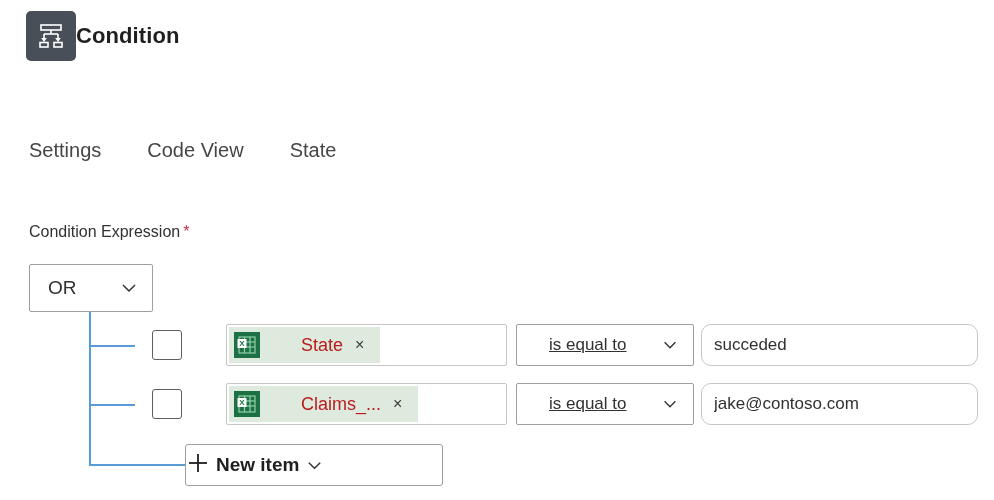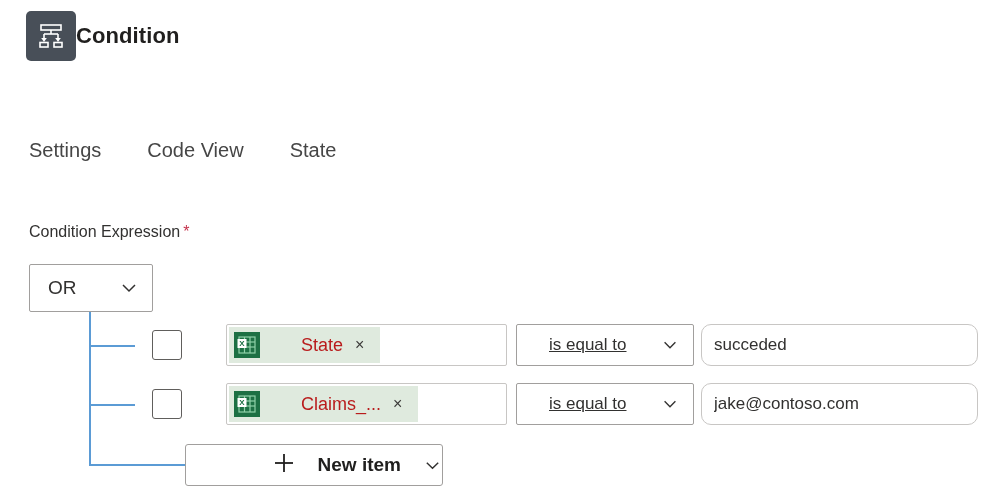--- a/index.html
+++ b/index.html
@@ -274,22 +274,22 @@
     left: 185px;
     top: 444px;
     width: 258px;
     height: 42px;
     box-sizing: border-box;
     border: 1px solid #a19f9d;
     border-radius: 3px;
     background: #ffffff;
     display: flex;
     align-items: center;
-    justify-content: flex-end;
-    gap: 22px;
+    justify-content: flex-start;
+    gap: 6px;
     cursor: pointer;
   }
   .new-item-label {
     font-size: 19px;
     font-weight: bold;
     color: #201f1e;
     white-space: nowrap;
   }
   .chev { display: block; }
 </style>

